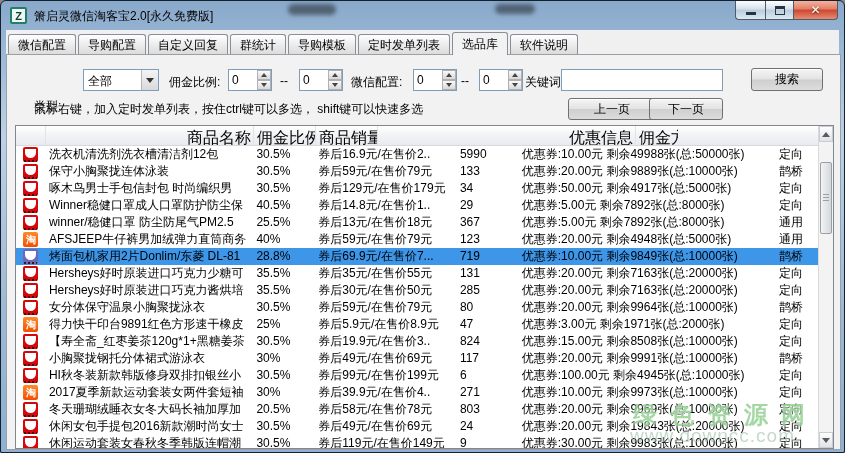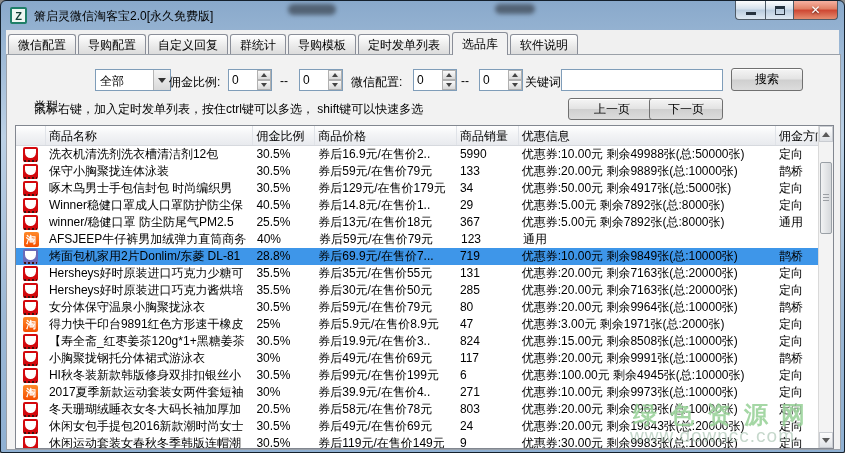--- a/index.html
+++ b/index.html
@@ -29,45 +29,45 @@
   
   .client{position:absolute;left:5px;top:29px;right:5px;bottom:4px;background:#f0f0f0;}
   .tabbar{position:absolute;left:7px;top:31px;height:22px;display:flex;align-items:flex-end;z-index:3;}
   .tab{height:20px;margin-right:2px;padding:0 9px;font-size:12px;line-height:20px;color:#000;
     background:linear-gradient(180deg,#ffffff,#e9e9e9 60%,#dcdcdc);border:1px solid #8a8e98;border-bottom:none;
     border-radius:3px 3px 0 0;cursor:default;}
   .tab.active{height:23px;line-height:22px;background:#f2f2f2;position:relative;z-index:4;margin-bottom:-1px;}
   .panel{position:absolute;left:5px;top:53px;width:835px;height:396px;background:#f2f2f2;border:1px solid #9aa0a8;z-index:1;}
   
   .lbl{position:absolute;font-size:12px;color:#000;z-index:5;}
-  .combo{position:absolute;left:94px;top:68px;width:76px;height:22px;background:#fff;border:1px solid #7f9db9;display:flex;z-index:5;}
+  .combo{position:absolute;left:82px;top:68px;width:76px;height:22px;background:#fff;border:1px solid #7f9db9;display:flex;z-index:5;}
   .combo .cval{flex:1;font-size:12px;padding:3px 0 0 4px;}
   .combo .cbtn{width:17px;border-left:1px solid #b5b5b5;background:linear-gradient(180deg,#f4f4f4,#d9d9d9);
     display:flex;align-items:center;justify-content:center;}
   .tri-dn{width:0;height:0;border-left:4px solid transparent;border-right:4px solid transparent;border-top:5px solid #333;}
   .spin{position:absolute;top:68px;width:44px;height:22px;background:#fff;border:1px solid #7f9db9;display:flex;z-index:5;}
   .spin .val{flex:1;font-size:12px;padding:3px 0 0 3px;}
   .sbtns{width:14px;display:flex;flex-direction:column;}
   .su,.sd{flex:1;border:1px solid #b0b0b0;background:linear-gradient(180deg,#fafafa,#d8d8d8);
     display:flex;align-items:center;justify-content:center;}
   .su::after{content:"";border-left:3px solid transparent;border-right:3px solid transparent;border-bottom:4px solid #444;}
   .sd::after{content:"";border-left:3px solid transparent;border-right:3px solid transparent;border-top:4px solid #444;}
   .tinput{position:absolute;left:560px;top:68px;width:162px;height:22px;background:#fff;border:1px solid #7f9db9;
     font-size:12px;padding:0 4px;z-index:5;}
   .btn{position:absolute;font-size:12px;color:#000;text-align:center;border:1px solid #707070;border-radius:3px;
     background:linear-gradient(180deg,#f5f5f5,#e3e3e3 48%,#cfcfcf 52%,#dcdcdc);box-shadow:inset 0 1px 0 #fff;z-index:5;cursor:default;}
-  .btn-search{left:730px;top:67px;width:72px;height:23px;line-height:21px;}
+  .btn-search{left:750px;top:67px;width:72px;height:23px;line-height:21px;}
   .btn-prev{left:567px;top:97px;width:88px;height:22px;line-height:20px;}
   .btn-next{left:648px;top:97px;width:74px;height:22px;line-height:20px;}
   .hint{position:absolute;left:33px;top:100px;font-size:12px;color:#000;z-index:5;}
   
   .table{position:absolute;left:14px;top:124px;width:819px;height:324px;background:#fff;border:1px solid #828790;z-index:5;overflow:hidden;}
   .thead{position:absolute;left:0;top:0;right:15px;height:20px;display:flex;
     background:linear-gradient(180deg,#ffffff,#f3f4f6 45%,#e8eaee);border-bottom:1px solid #d6d9de;}
-  .th{font-size:12px;color:#000;padding:2px 2px 0 3px;border-right:1px solid #e0e3e8;overflow:hidden;white-space:nowrap;}
+  .th{font-size:16px;color:#000;padding:2px 2px 0 3px;border-right:1px solid #e0e3e8;overflow:hidden;white-space:nowrap;text-align:right;}
   .tbody{position:absolute;left:0;top:20px;right:15px;bottom:0;overflow:hidden;}
   .trow{display:flex;height:17px;background:#fff;}
   .trow.sel{background:#3e96e9;color:#000000;}
   .c{font-size:12px;line-height:17px;padding:0 2px 0 3px;overflow:hidden;white-space:nowrap;height:17px;}
   .c0{width:30px;display:flex;align-items:center;justify-content:center;padding:0;}
   .c1{width:208px;}.c2{width:62px;}.c3{width:142px;}.c4{width:62px;}.c5{width:258px;}.c6{width:42px;}
   .picon{position:relative;width:15px;height:15px;border-radius:2px;display:inline-flex;align-items:center;justify-content:center;overflow:hidden;}
   .picon.tmall{background:#d3080d;}
   .trow.sel .picon.tmall{background:#6a6ab8;}
   .tmv{position:absolute;left:2px;right:2px;top:2px;height:9px;background:#fff;border-radius:0 0 7px 7px;}
@@ -176,21 +176,20 @@
 
   <span class="hint">鼠标右键，加入定时发单列表，按住ctrl键可以多选， shift键可以快速多选</span>
   <div class="btn btn-prev">上一页</div>
   <div class="btn btn-next">下一页</div>
 
   <div class="table">
     <div class="thead">
       <div class="th c0"></div>
       <div class="th c1">商品名称</div>
       <div class="th c2">佣金比例</div>
-      <div class="th c3">商品价格</div>
       <div class="th c4">商品销量</div>
       <div class="th c5">优惠信息</div>
       <div class="th c6" style="border-right:none;">佣金方向</div>
     </div>
     <div class="tbody">
         <div class="trow">
           <div class="c c0">
             <span class="picon tmall">
               <i class="tmv"></i>
             </span>
@@ -255,20 +254,21 @@
           <div class="c c6">通用</div>
         </div>
         <div class="trow">
           <div class="c c0">
             <span class="picon taobao">淘</span>
           </div>
           <div class="c c1">AFSJEEP牛仔裤男加绒弹力直筒商务</div>
           <div class="c c2">40%</div>
           <div class="c c3">券后59元/在售价79元</div>
           <div class="c c4">123</div>
+          <div class="c c5">优惠券:20.00元 剩余4948张(总:5000张)</div>
           <div class="c c6">通用</div>
         </div>
         <div class="trow sel">
           <div class="c c0">
             <span class="picon tmall">
               <i class="tmv"></i>
             </span>
           </div>
           <div class="c c1">烤面包机家用2片Donlim/东菱 DL-81</div>
           <div class="c c2">28.8%</div>

